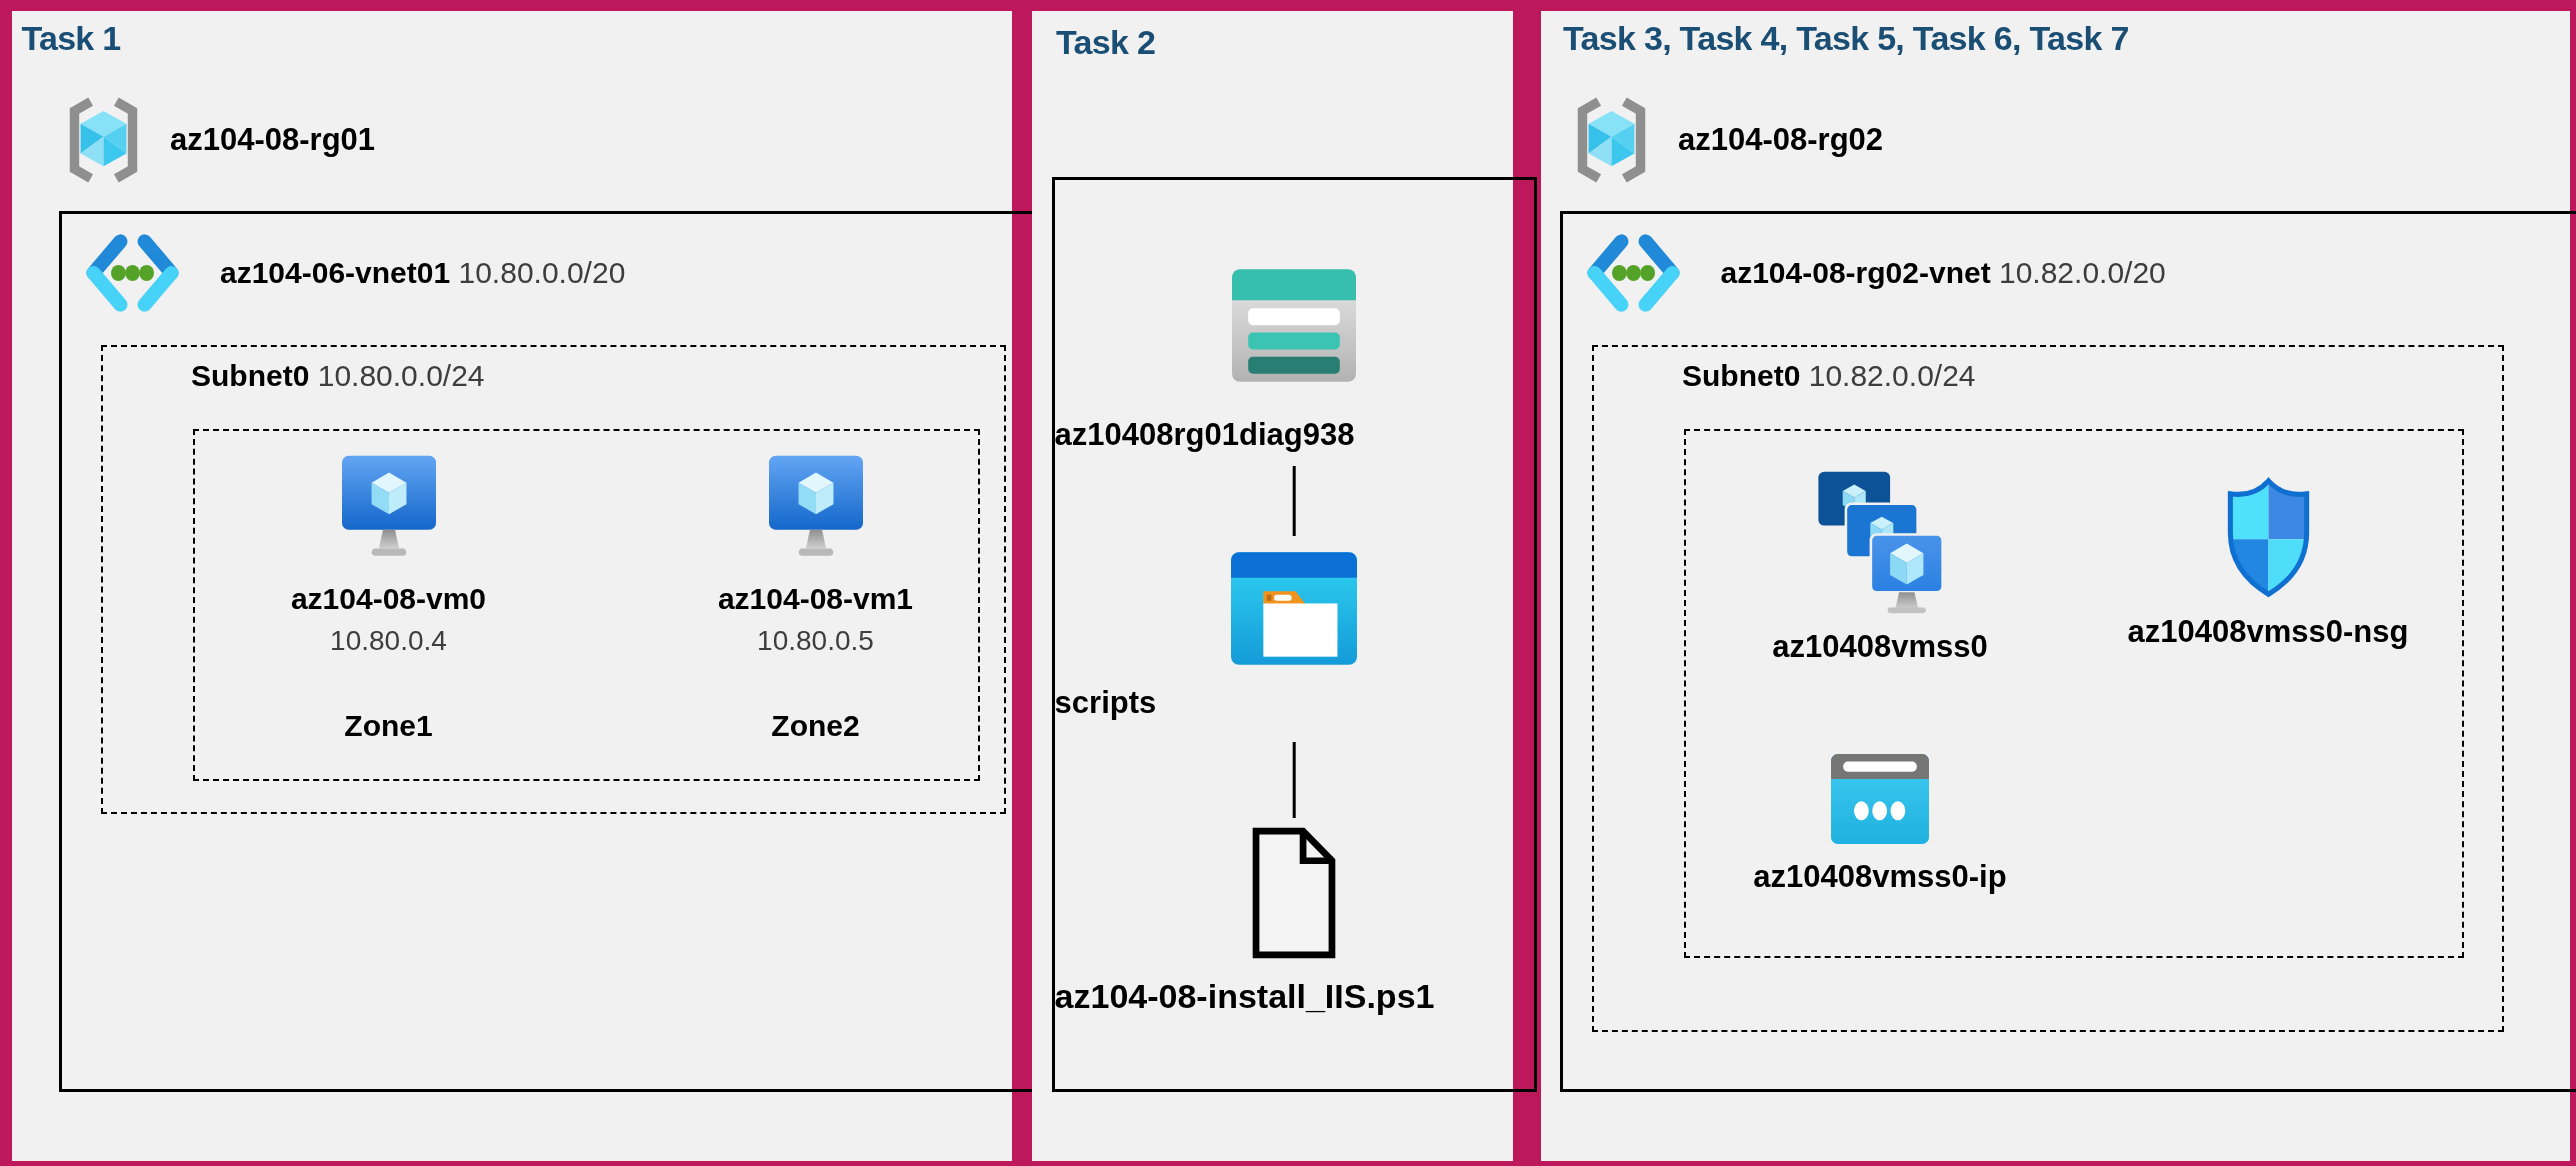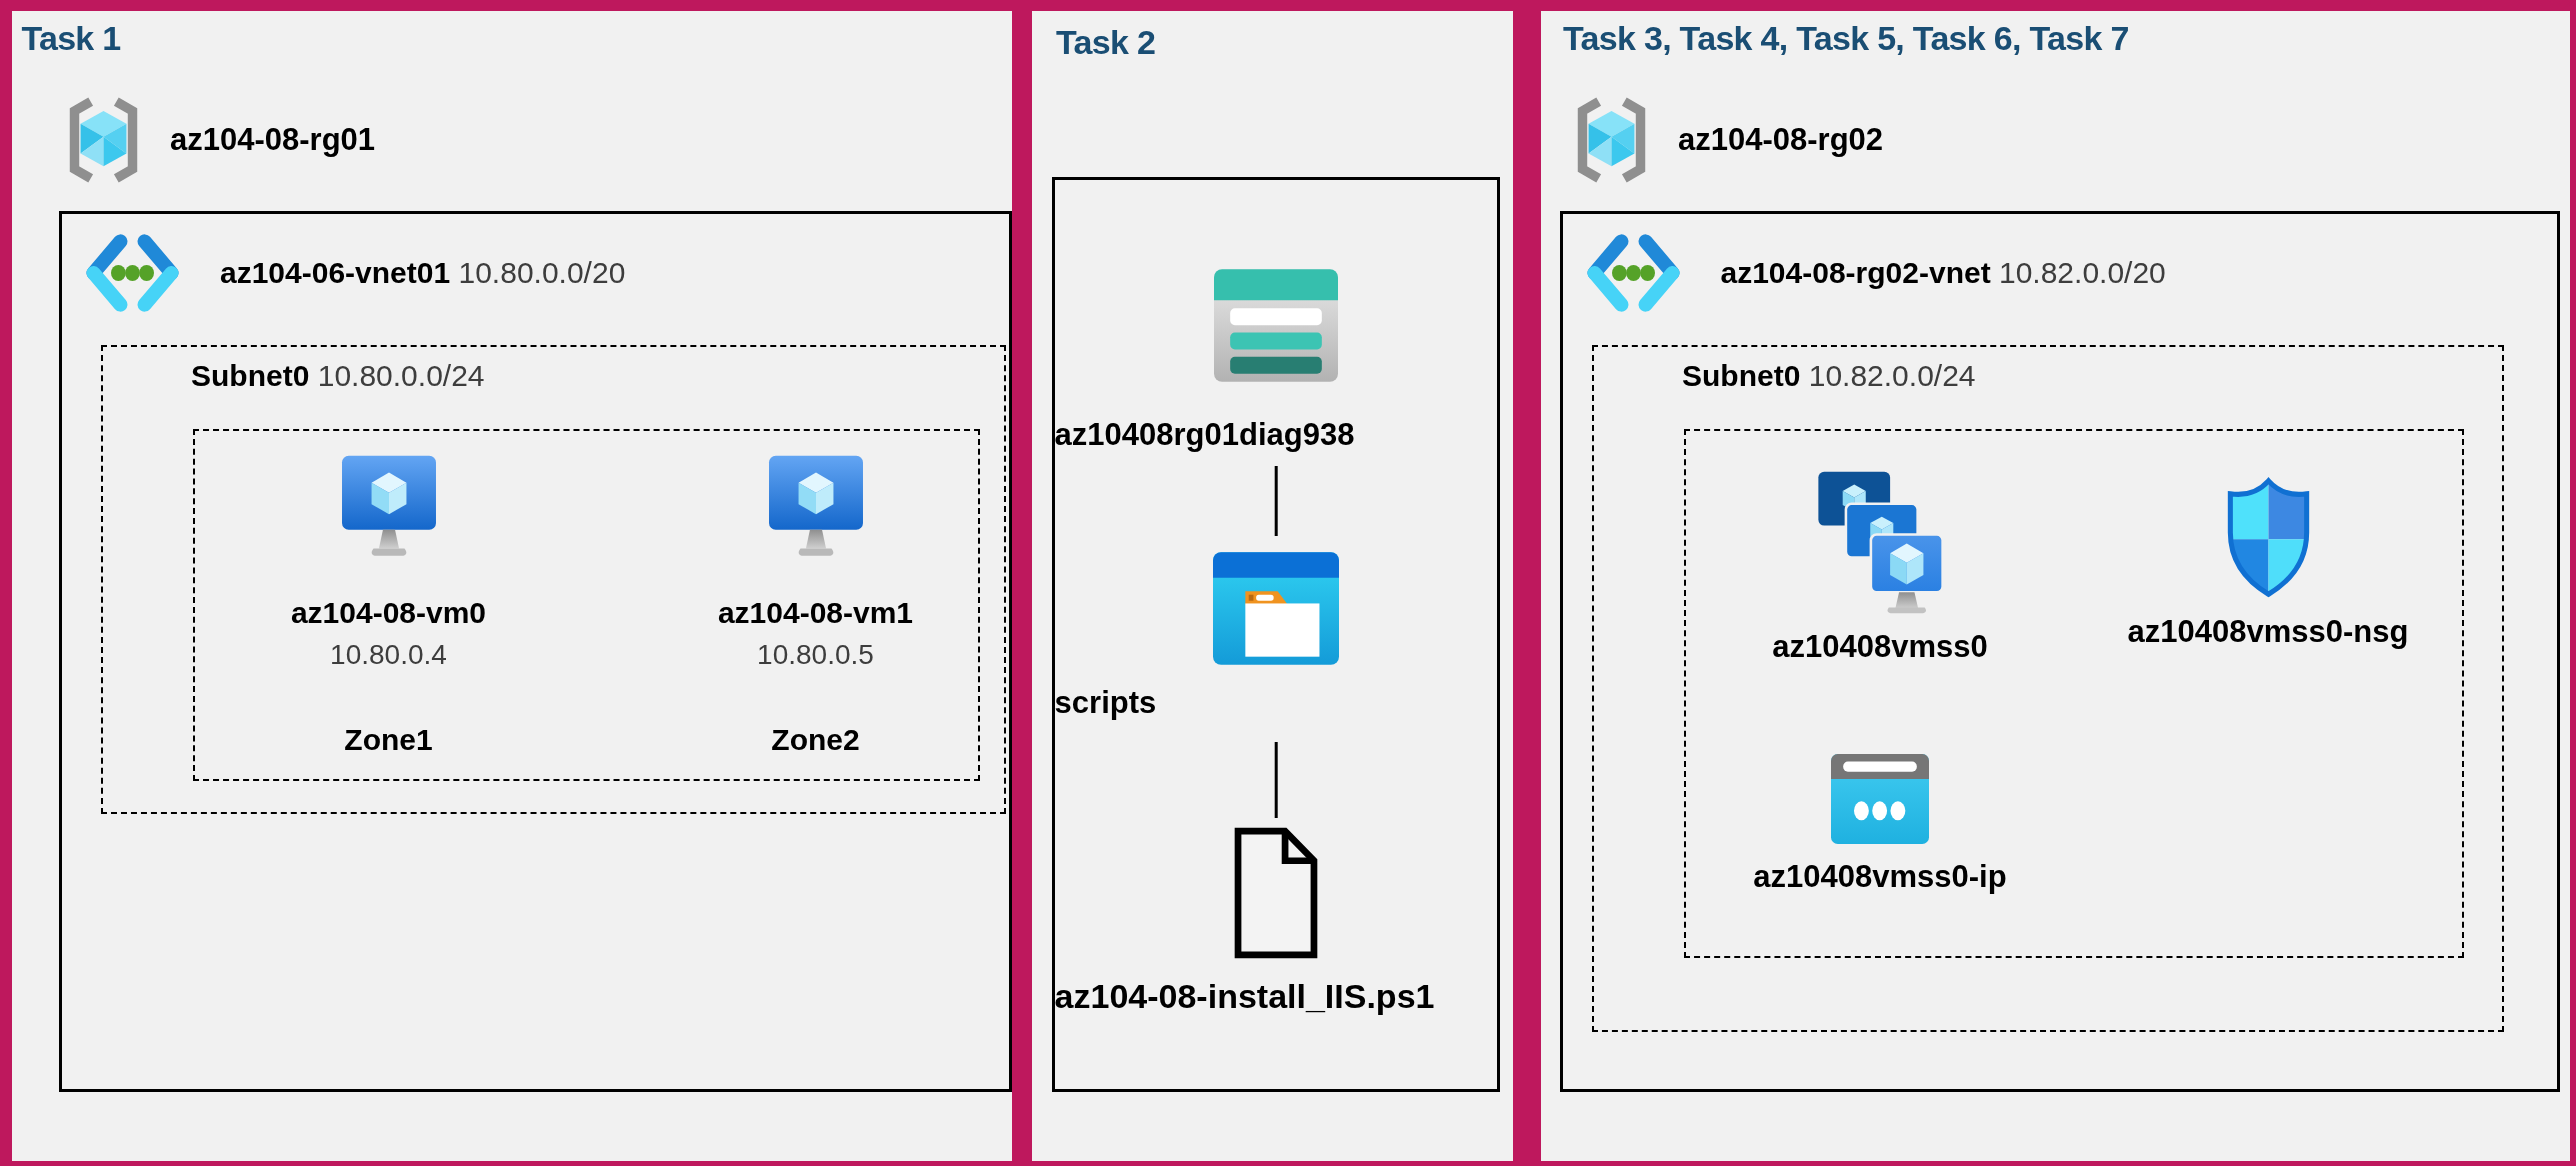--- a/index.html
+++ b/index.html
@@ -5,29 +5,29 @@
   html,body{margin:0;padding:0;background:#000;}
   .canvas{position:relative;width:2576px;height:1166px;background:#be185d;
           font-family:"Liberation Sans",sans-serif;color:#000;overflow:hidden;}
   .panel{position:absolute;top:10.8px;height:1150px;background:#f1f1f1;}
   #panel1{left:12px;width:1000px;}
   #panel2{left:1032px;width:481px;}
   #panel3{left:1541px;width:1029px;}
   .panel-title{position:absolute;font-size:34px;font-weight:bold;color:#1a4e74;letter-spacing:-0.7px;white-space:nowrap;}
   .rg-row{position:absolute;display:flex;align-items:center;gap:24px;}
   .rg-label{font-size:31px;font-weight:bold;white-space:nowrap;}
-  .inner-box{position:absolute;border:3.4px solid #000;}
+  .inner-box{position:absolute;border:3.4px solid #000;padding-left:37px;}
   .vnet-row{position:absolute;display:flex;align-items:center;gap:35px;}
   .mixed-label{font-size:30px;white-space:nowrap;}
   .b{font-weight:bold;color:#000;}
   .r{font-weight:normal;color:#3d3d3d;}
   .dashed-box{position:absolute;border:2.7px dashed #000;}
   .subnet-label{position:absolute;left:88px;top:12px;}
   .vm{position:absolute;top:23px;width:229px;display:flex;flex-direction:column;align-items:center;text-align:center;}
-  .vm-name{font-size:30px;font-weight:bold;margin-top:35px;white-space:nowrap;}
+  .vm-name{font-size:30px;font-weight:bold;margin-top:21px;white-space:nowrap;}
   .vm-ip{font-size:28px;color:#3d3d3d;margin-top:9.4px;white-space:nowrap;}
   .vm-zone{font-size:30px;font-weight:bold;margin-top:52px;white-space:nowrap;}
   
   .chain-item{position:absolute;left:0;right:0;display:flex;justify-content:center;}
   .chain-label{position:absolute;left:0;right:0;font-size:31px;font-weight:bold;white-space:nowrap;}
   .connector{position:absolute;left:50%;width:3.4px;background:#000;transform:translateX(-1.3px);}
   
   .res-grid{position:absolute;inset:0;display:grid;grid-template-columns:1fr 1fr;grid-template-rows:1fr 1fr;}
   .res-cell{display:flex;flex-direction:column;align-items:center;justify-content:center;}
   .res-label{font-size:31px;font-weight:bold;margin-top:15px;white-space:nowrap;}

